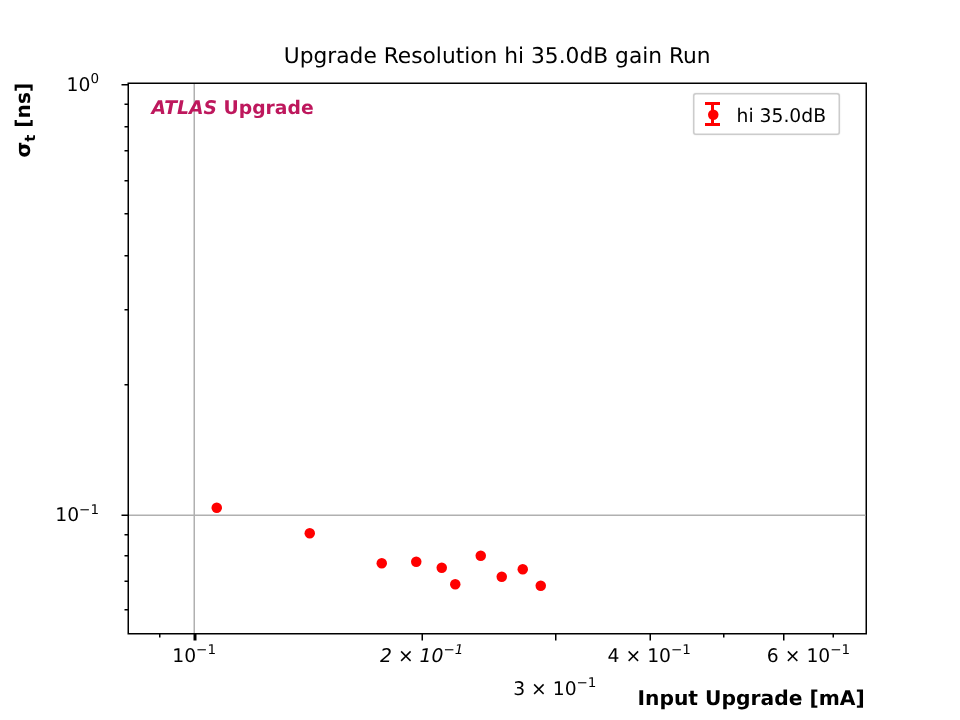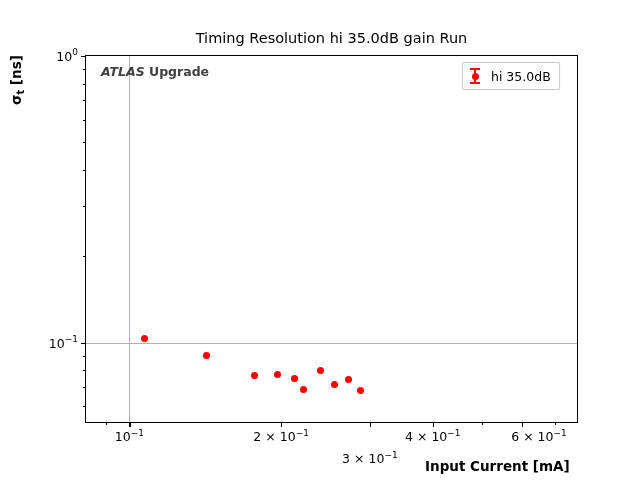--- a/index.html
+++ b/index.html
@@ -81,21 +81,21 @@
   }
   .xtick-minor {
     position: absolute;
     bottom: -3px; height: 3px;
     width: 1.1px;
     background: #000000;
   }
   .ytick-label {
     position: absolute;
     right: 100%;
-    margin-right: 8px;
+    margin-right: 20px;
     transform: translateY(-50%);
     font-size: 12.5px;
     color: #000000;
     white-space: nowrap;
   }
   .xtick-label {
     position: absolute;
     top: 100%;
     margin-top: 7px;
     transform: translateX(-50%);
@@ -125,21 +125,21 @@
     font-weight: bold;
     color: #000000;
     white-space: nowrap;
   }
   
   #atlas-annotation {
     position: absolute;
     left: 101px; top: 64px;
     font-size: 12.5px;
     line-height: 16px;
-    color: #404040;
+    color: #be185d;
   }
   #atlas-annotation .atlas-word {
     font-style: italic;
     font-weight: bold;
     font-family: "DejaVu Sans", sans-serif;
   }
   #atlas-annotation .upgrade-word { font-weight: bold; }
   #atlas-annotation .ann-line { font-weight: bold; display: block; padding-left: 4px; }
   
   #legend {
@@ -184,25 +184,25 @@
     font-size: 12.5px;
     color: #000000;
     white-space: nowrap;
   }
 </style>
 </head>
 <body>
 
 <div id="figure">
 
-  <div id="chart-title">Timing Resolution hi 35.0dB gain Run</div>
+  <div id="chart-title">Upgrade Resolution hi 35.0dB gain Run</div>
 
   <div id="ylabel"><span>σ</span><sub>t</sub><span> [ns]</span></div>
 
-  <div id="xlabel">Input Current [mA]</div>
+  <div id="xlabel">Input Upgrade [mA]</div>
 
   <div id="plot-area">
     <div id="gridlines-layer">
         <div class="gridline-h" style="top: 286.605px;"></div>
         <div class="gridline-v" style="left: 43.4331px;"></div>
       </div>
     <div id="ticks-layer">
         <div class="ytick-major" style="top: 0px;"></div>
         <div class="ytick-label" style="top: 0px;">10<sup class="exp">0</sup></div>
         <div class="ytick-major" style="top: 286.605px;"></div>
@@ -215,21 +215,21 @@
         <div class="ytick-minor" style="top: 114.052px;"></div>
         <div class="ytick-minor" style="top: 149.86px;"></div>
         <div class="ytick-minor" style="top: 200.328px;"></div>
         <div class="ytick-minor" style="top: 299.719px;"></div>
         <div class="ytick-minor" style="top: 314.38px;"></div>
         <div class="ytick-minor" style="top: 331.001px;"></div>
         <div class="ytick-minor" style="top: 350.188px;"></div>
         <div class="xtick-major" style="left: 43.4331px;"></div>
         <div class="xtick-label" style="left: 43.4331px;">10<sup class="exp">−1</sup></div>
         <div class="xtick-major" style="left: 195.136px;"></div>
-        <div class="xtick-label" style="left: 195.136px;">2 × 10<sup class="exp">−1</sup></div>
+        <div class="xtick-label" style="left: 195.136px; font-style: italic;">2 × 10<sup class="exp">−1</sup></div>
         <div class="xtick-major" style="left: 283.876px;"></div>
         <div class="xtick-label" style="left: 283.876px; margin-top: 29px;">3 × 10<sup class="exp">−1</sup></div>
         <div class="xtick-major" style="left: 346.838px;"></div>
         <div class="xtick-label" style="left: 346.838px; text-align: center;">4 × 10<sup class="exp">−1</sup></div>
         <div class="xtick-major" style="left: 435.579px;"></div>
         <div class="xtick-label" style="left: 453px;">6 × 10<sup class="exp">−1</sup></div>
         <div class="xtick-minor" style="left: 20.3738px;"></div>
         <div class="xtick-minor" style="left: 395.676px;"></div>
         <div class="xtick-minor" style="left: 469.316px;"></div>
       </div>

